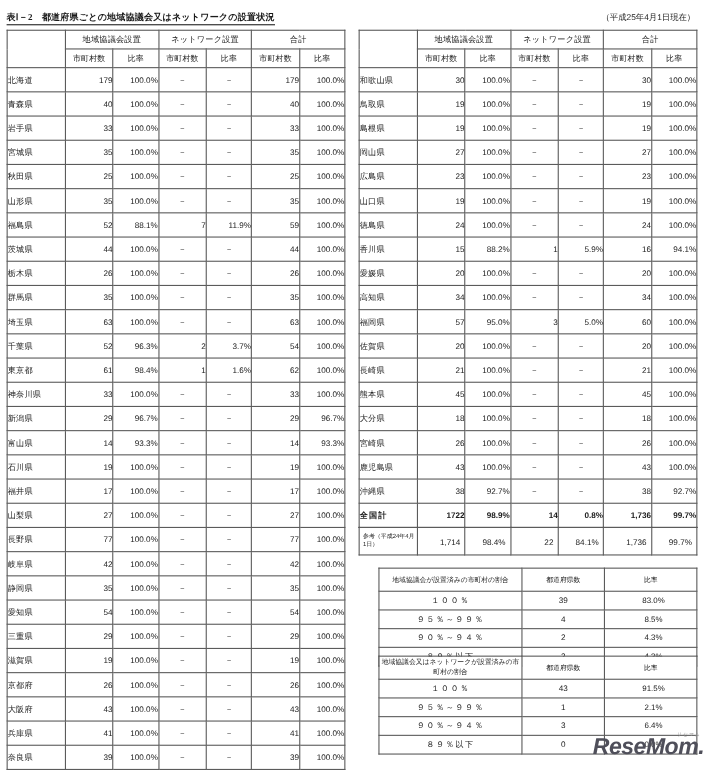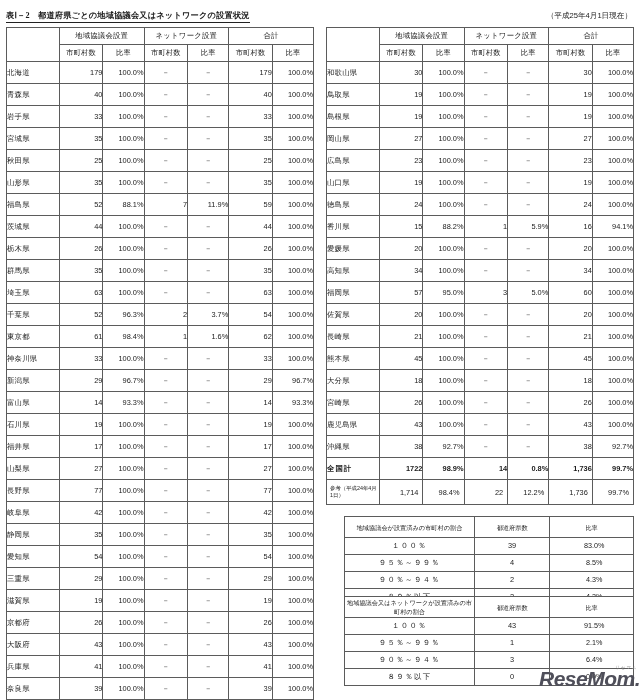--- a/index.html
+++ b/index.html
@@ -744,21 +744,21 @@
           <col class="c-p">
           <col class="c-n">
           <col class="c-p">
       </colgroup>
       <tbody>
         <tr>
           <td class="reflabel">参考（平成24年4月1日）</td>
           <td class="num">1,714</td>
           <td class="num">98.4%</td>
           <td class="num">22</td>
-          <td class="num">12.2%</td>
+          <td class="num">84.1%</td>
           <td class="num">1,736</td>
           <td class="num">99.7%</td>
         </tr>
       </tbody>
     </table>
   </div>
 
   <div class="tbl-sum1">
     <table class="sum">
       <colgroup>

